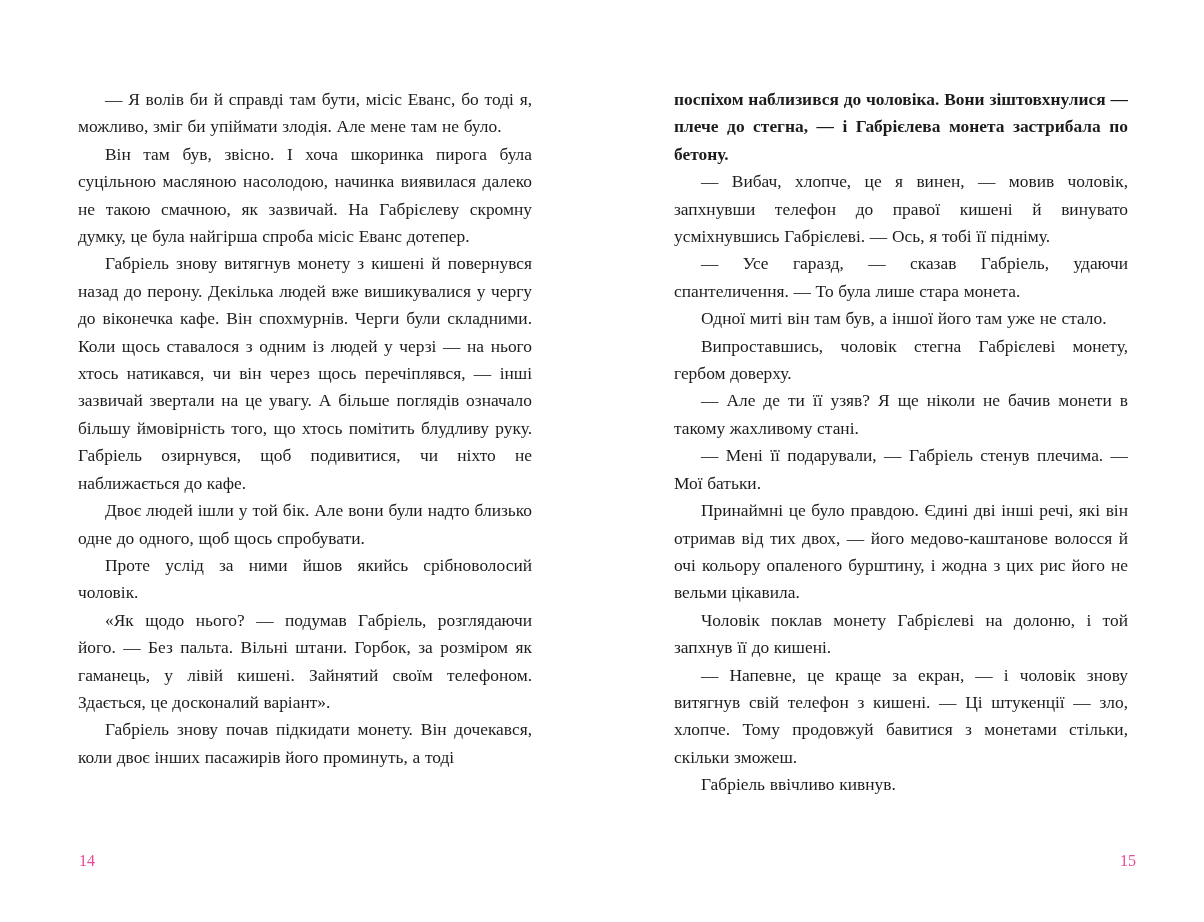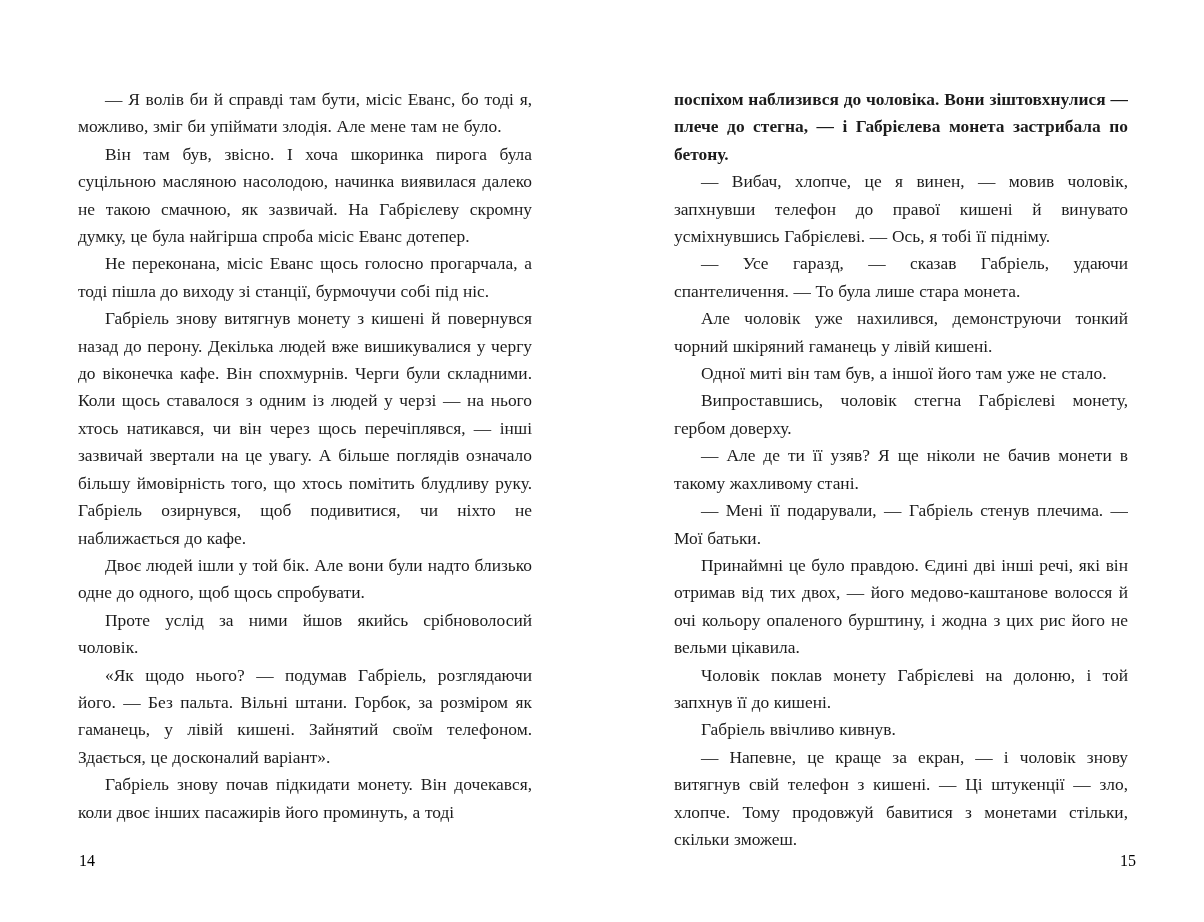--- a/index.html
+++ b/index.html
@@ -35,52 +35,50 @@
     word-spacing: 0.02em;
   }
   .page-text p.no-indent {
     text-indent: 0;
     font-weight: bold;
   }
   .page-number {
     position: absolute;
     bottom: 52px;
     font-size: 16px;
-    color: #000000;
+    color: #ec4899;
   }
   .pn-left  { left: 79px; }
   .pn-right { right: 68px; }
 </style>
 </head>
 <body>
 
 <div class="spread">
   <div class="page">
     <div class="page-text">
         <p>— Я волів би й справді там бути, місіс Еванс, бо тоді я, можливо, зміг би упіймати злодія. Але мене там не було.</p>
         <p>Він там був, звісно. І хоча шкоринка пирога була суцільною масляною насолодою, начинка виявилася далеко не такою смачною, як зазвичай. На Габрієлеву скромну думку, це була найгірша спроба місіс Еванс дотепер.</p>
-        <p>Не переконана, місіс Еванс щось голосно прогарчала, а тоді пішла до виходу зі станції, бурмочучи собі під ніс.</p>
         <p>Габріель знову витягнув монету з кишені й повернувся назад до перону. Декілька людей вже вишикувалися у чергу до віконечка кафе. Він спохмурнів. Черги були складними. Коли щось ставалося з одним із людей у черзі — на нього хтось натикався, чи він через щось перечіплявся, — інші зазвичай звертали на це увагу. А більше поглядів означало більшу ймовірність того, що хтось помітить блудливу руку. Габріель озирнувся, щоб подивитися, чи ніхто не наближається до кафе.</p>
         <p>Двоє людей ішли у той бік. Але вони були надто близько одне до одного, щоб щось спробувати.</p>
         <p>Проте услід за ними йшов якийсь срібноволосий чоловік.</p>
         <p>«Як щодо нього? — подумав Габріель, розглядаючи його. — Без пальта. Вільні штани. Горбок, за розміром як гаманець, у лівій кишені. Зайнятий своїм телефоном. Здається, це досконалий варіант».</p>
         <p>Габріель знову почав підкидати монету. Він дочекався, коли двоє інших пасажирів його проминуть, а тоді</p>
       </div>
   </div>
   <div class="page">
     <div class="page-text">
         <p class="no-indent">поспіхом наблизився до чоловіка. Вони зіштовхнулися — плече до стегна, — і Габрієлева монета застрибала по бетону.</p>
         <p>— Вибач, хлопче, це я винен, — мовив чоловік, запхнувши телефон до правої кишені й винувато усміхнувшись Габрієлеві. — Ось, я тобі її підніму.</p>
         <p>— Усе гаразд, — сказав Габріель, удаючи спантеличення. — То була лише стара монета.</p>
-        <p>Але чоловік уже нахилився, демонструючи тонкий чорний шкіряний гаманець у лівій кишені.</p>
         <p>Одної миті він там був, а іншої його там уже не стало.</p>
         <p>Випроставшись, чоловік стегна Габрієлеві монету, гербом доверху.</p>
         <p>— Але де ти її узяв? Я ще ніколи не бачив монети в такому жахливому стані.</p>
         <p>— Мені її подарували, — Габріель стенув плечима. — Мої батьки.</p>
         <p>Принаймні це було правдою. Єдині дві інші речі, які він отримав від тих двох, — його медово-каштанове волосся й очі кольору опаленого бурштину, і жодна з цих рис його не вельми цікавила.</p>
         <p>Чоловік поклав монету Габрієлеві на долоню, і той запхнув її до кишені.</p>
+        <p>— Напевне, це краще за екран, — і чоловік знову витягнув свій телефон з кишені. — Ці штукенції — зло, хлопче. Тому продовжуй бавитися з монетами стільки, скільки зможеш.</p>
         <p>Габріель ввічливо кивнув.</p>
-        <p>— Напевне, це краще за екран, — і чоловік знову витягнув свій телефон з кишені. — Ці штукенції — зло, хлопче. Тому продовжуй бавитися з монетами стільки, скільки зможеш.</p>
       </div>
   </div>
   <div class="page-number pn-left">14</div>
   <div class="page-number pn-right">15</div>
 </div>
 
 </body></html>

